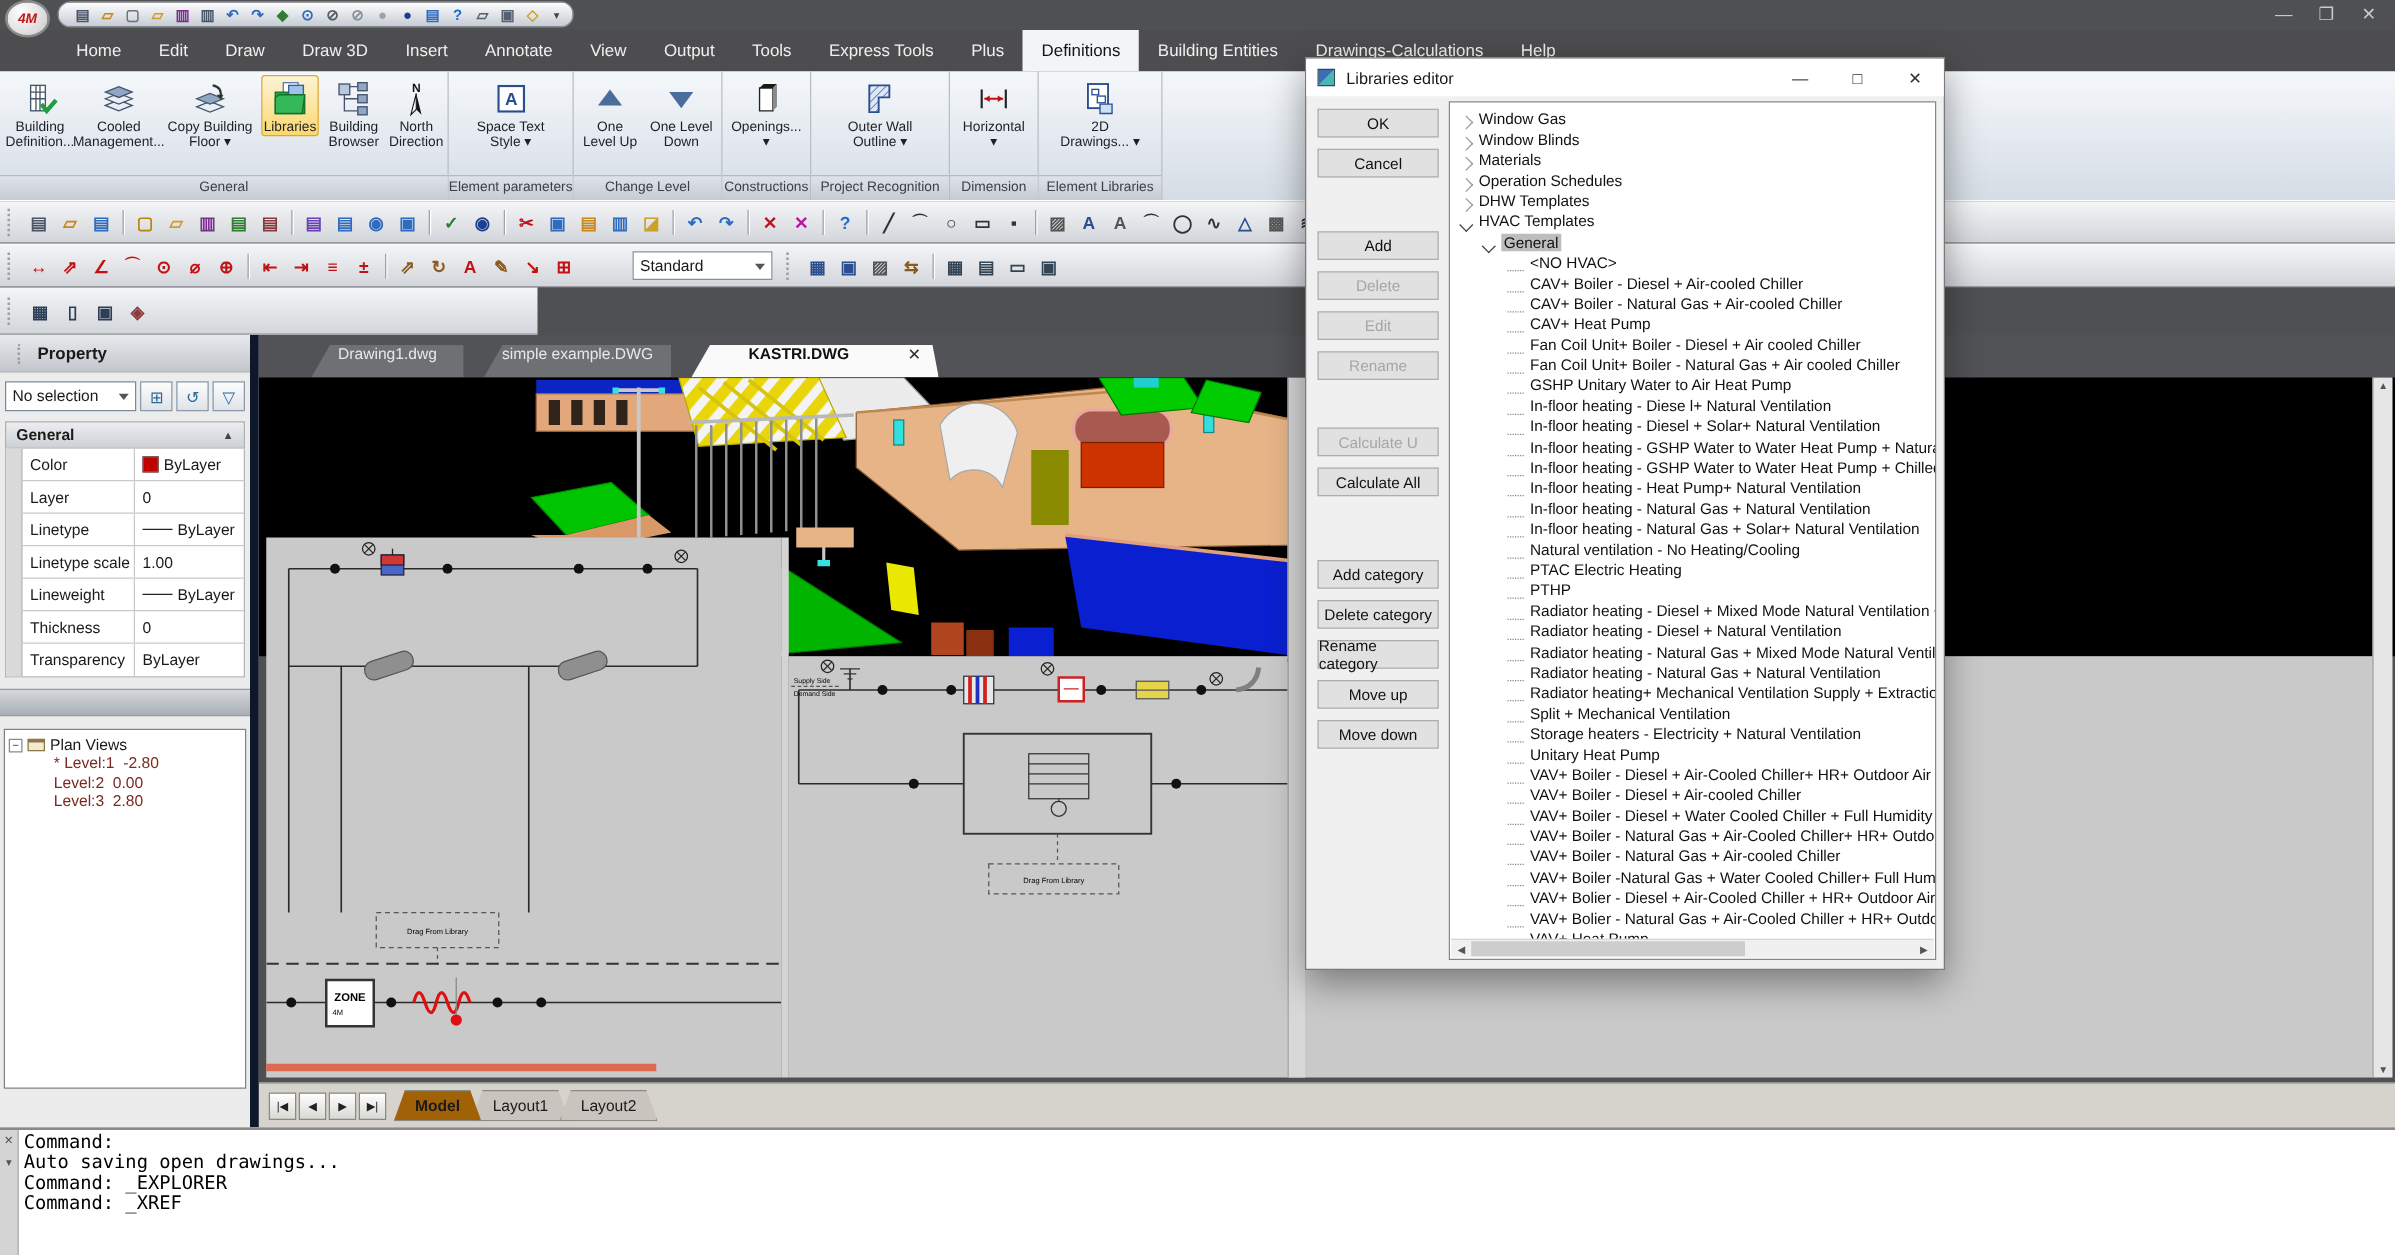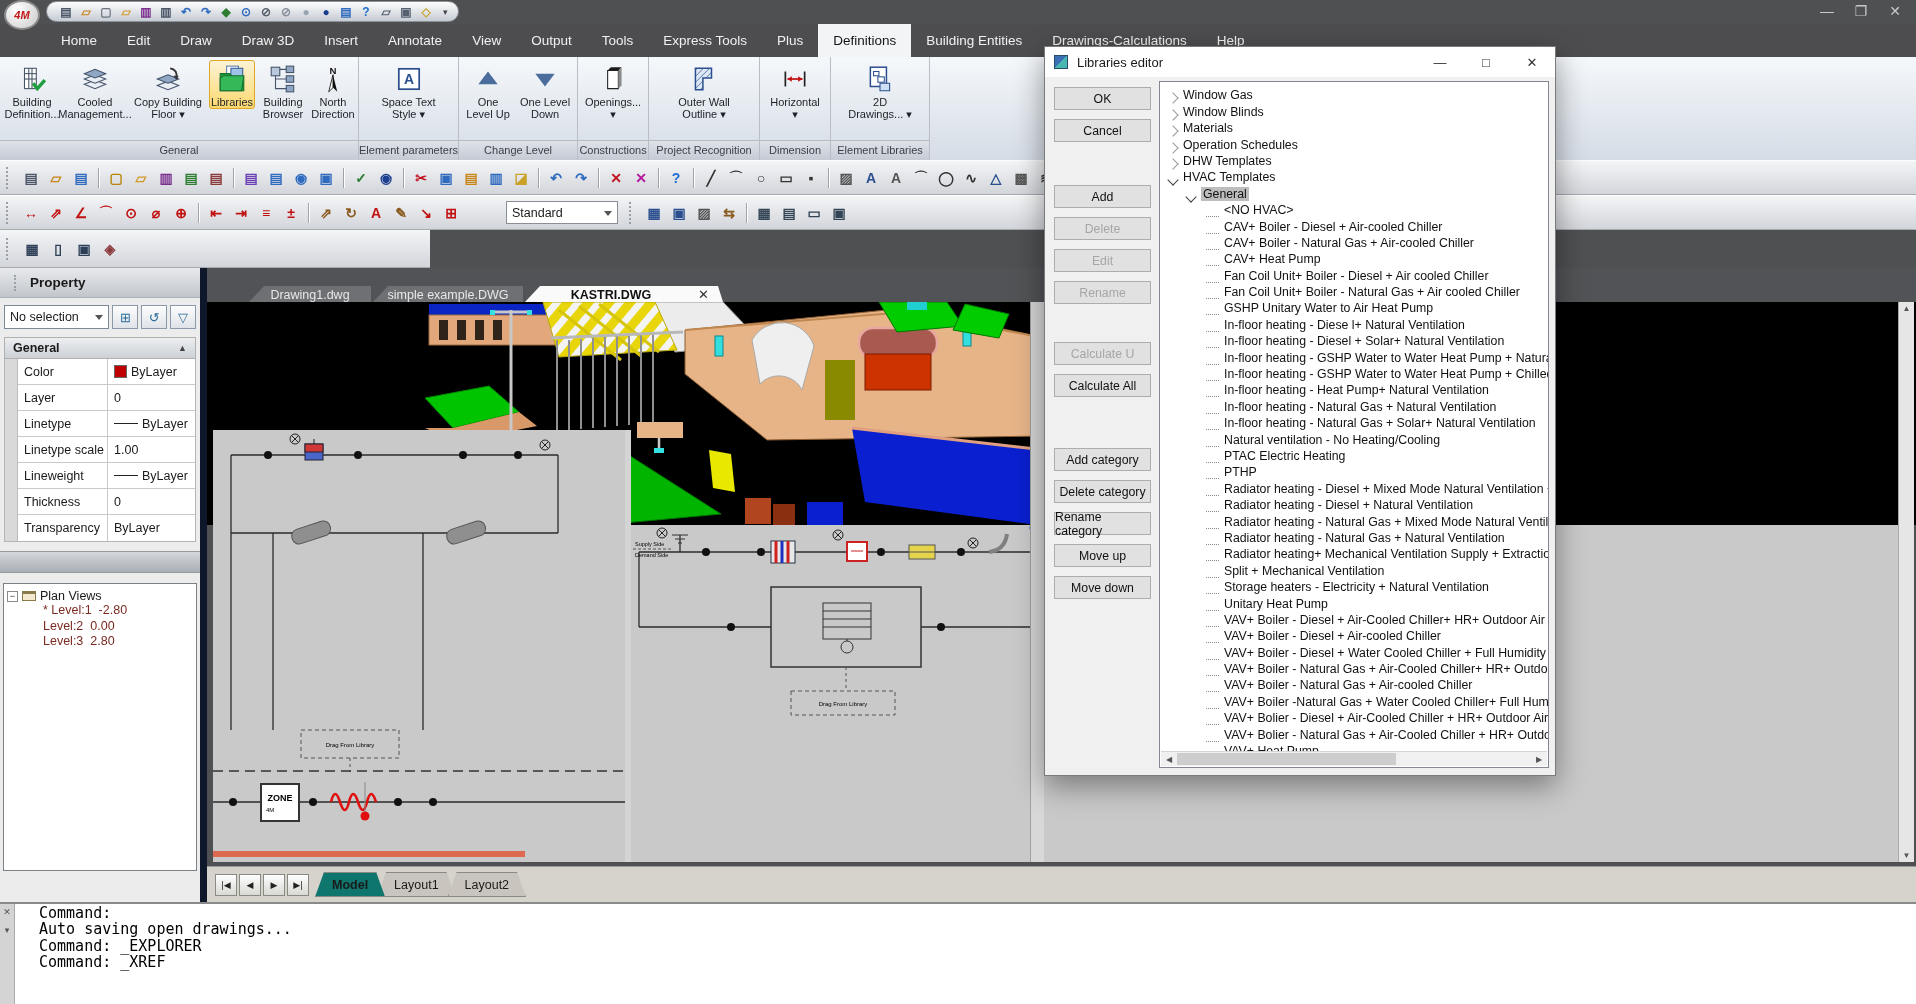--- a/index.html
+++ b/index.html
@@ -59,40 +59,40 @@
   .swatch{width:13px;height:13px;border:1px solid #666;display:inline-block}
   .pline{width:24px;border-top:1.6px solid #222;display:inline-block}
   .splitter{height:22px;margin:9px 0 10px;background:linear-gradient(#d4d7db,#a9afb6);border-top:1px solid #999;border-bottom:1px solid #999}
   .treebox{margin:0 3px;background:#fff;border:1px solid #7a8288;height:288px;font-size:12.5px;padding:5px 3px;overflow:hidden}
   .troot{display:flex;align-items:center;gap:4px}
   .expander{width:11px;height:11px;border:1px solid #8a8a8a;background:#fff;font-size:9px;line-height:9px;text-align:center;color:#333;flex:0 0 auto}
   .foldico{width:14px;height:10px;background:#f5ead0;border:1px solid #8a7a4a;border-top-width:3px;flex:0 0 auto}
   .plevel{padding-left:36px;line-height:15.5px;color:#7a2a20;white-space:pre}
   
   .tabstrip{position:absolute;left:207px;top:268px;width:1709px;height:34px;background:#525356;display:flex;align-items:flex-end;padding-left:42px}
-  .dtab{height:16px;display:flex;align-items:flex-end;justify-content:center;background:#6e7073;color:#e8e8e8;font-size:12.5px;clip-path:polygon(15px 0,100% 0,100% 100%,0 100%);margin-right:2px}
+  .dtab{height:26px;display:flex;align-items:flex-start;justify-content:center;background:#6e7073;color:#e8e8e8;font-size:12.5px;clip-path:polygon(15px 0,100% 0,100% 100%,0 100%);margin-right:16px}
   .dtab.active{background:#fafafa;color:#111;font-weight:bold;position:relative;clip-path:polygon(15px 0,calc(100% - 5px) 0,100% 100%,0 100%)}
   .dtab.active .xclose{position:absolute;right:14px;font-weight:normal;color:#333;font-size:13px}
   .viewport{position:absolute;left:207px;top:302px;width:1709px;height:223px;background:#000;overflow:hidden}
   .scene{position:absolute;left:0;top:0;width:840px;height:228px}
   .schemL{position:absolute;left:213px;top:430px;width:412px;height:432px;background:#c9c9c9;overflow:hidden}
   .schemR{position:absolute;left:631px;top:525px;width:1267px;height:337px;background:#c9c9c9;overflow:hidden}
   .paneDiv{position:absolute;left:625px;top:430px;width:6px;height:432px;background:#d4d4d4}
   .salmon{position:absolute;left:213px;top:851px;width:312px;height:6px;background:#dd6a50}
   .vsbL{position:absolute;left:1030px;top:302px;width:14px;height:560px;background:#d8d8d8;border-left:1px solid #a0a0a0}
   .vsbR{position:absolute;left:1898px;top:302px;width:16px;height:560px;background:#e6e6e6;border-left:1px solid #aaa;display:flex;flex-direction:column;justify-content:space-between;align-items:center;font-size:8px;color:#555;padding:2px 0}
   .modelbar{position:absolute;left:207px;top:866px;width:1709px;height:36px;background:#d6d3cd;border-top:1px solid #9a9a9a;display:flex;align-items:center;padding-left:8px;gap:2px}
   .navb{width:22px;height:22px;background:linear-gradient(#fefefe,#d8d8d4);border:1px solid #8a8a84;font-size:9px;display:flex;align-items:center;justify-content:center;color:#222}
   .ltabs{display:flex;margin-left:8px;align-items:flex-end}
   .ltab{height:25px;padding:0 16px;display:flex;align-items:center;font-size:12.5px;background:#c9c5be;border:1px solid #8a8a84;clip-path:polygon(9px 0,calc(100% - 9px) 0,100% 100%,0 100%);margin:0 -4px}
-  .ltab.active{background:#0f766e;font-weight:bold;z-index:2}
+  .ltab.active{background:#a16207;font-weight:bold;z-index:2}
   
   .cmdwin{position:absolute;left:0;top:902px;width:1916px;height:102px;background:#fff;border-top:2px solid #8a8a8a;display:flex}
   .cgut{width:15px;background:#d4d4d4;border-right:1px solid #aaa;display:flex;flex-direction:column;align-items:center;padding-top:3px;gap:8px;font-size:9px;color:#555}
-  .cbody{flex:1;font-family:"DejaVu Sans Mono",monospace;font-size:15px;color:#000;padding:1px 24px}
+  .cbody{flex:1;font-family:"DejaVu Sans Mono",monospace;font-size:15px;color:#000;padding:1px 4px}
   .cline{line-height:16.3px;white-space:pre}
   .cinput{border-top:1px solid #9a9a9a;font-weight:bold;margin-top:3px;padding-top:3px;line-height:17px;white-space:pre}
   
   .dialog{position:absolute;left:1044px;top:46px;width:512px;height:730px;background:#f0f0f0;border:1px solid #7a7a7a;box-shadow:0 10px 28px rgba(0,0,0,.4);z-index:10}
   .dtitle{height:30px;background:#fff;display:flex;align-items:center;padding-left:9px;font-size:13px;color:#1a1a1a}
   .dico{width:14px;height:14px;margin-right:9px;background:linear-gradient(135deg,#3a6fb5 50%,#49b8b0 50%);border:1px solid #2a4a6a}
   .dctrl{margin-left:auto;display:flex;height:30px}
   .dwbtn{width:46px;display:flex;align-items:center;justify-content:center;font-size:13px;color:#333}
   .dbuttons{position:absolute;left:9px;top:40px;width:97px;display:flex;flex-direction:column}
   .dbtn{height:23px;background:#e1e1e1;border:1px solid #adadad;font-size:12.3px;display:flex;align-items:center;justify-content:center;color:#111;flex:0 0 auto}

